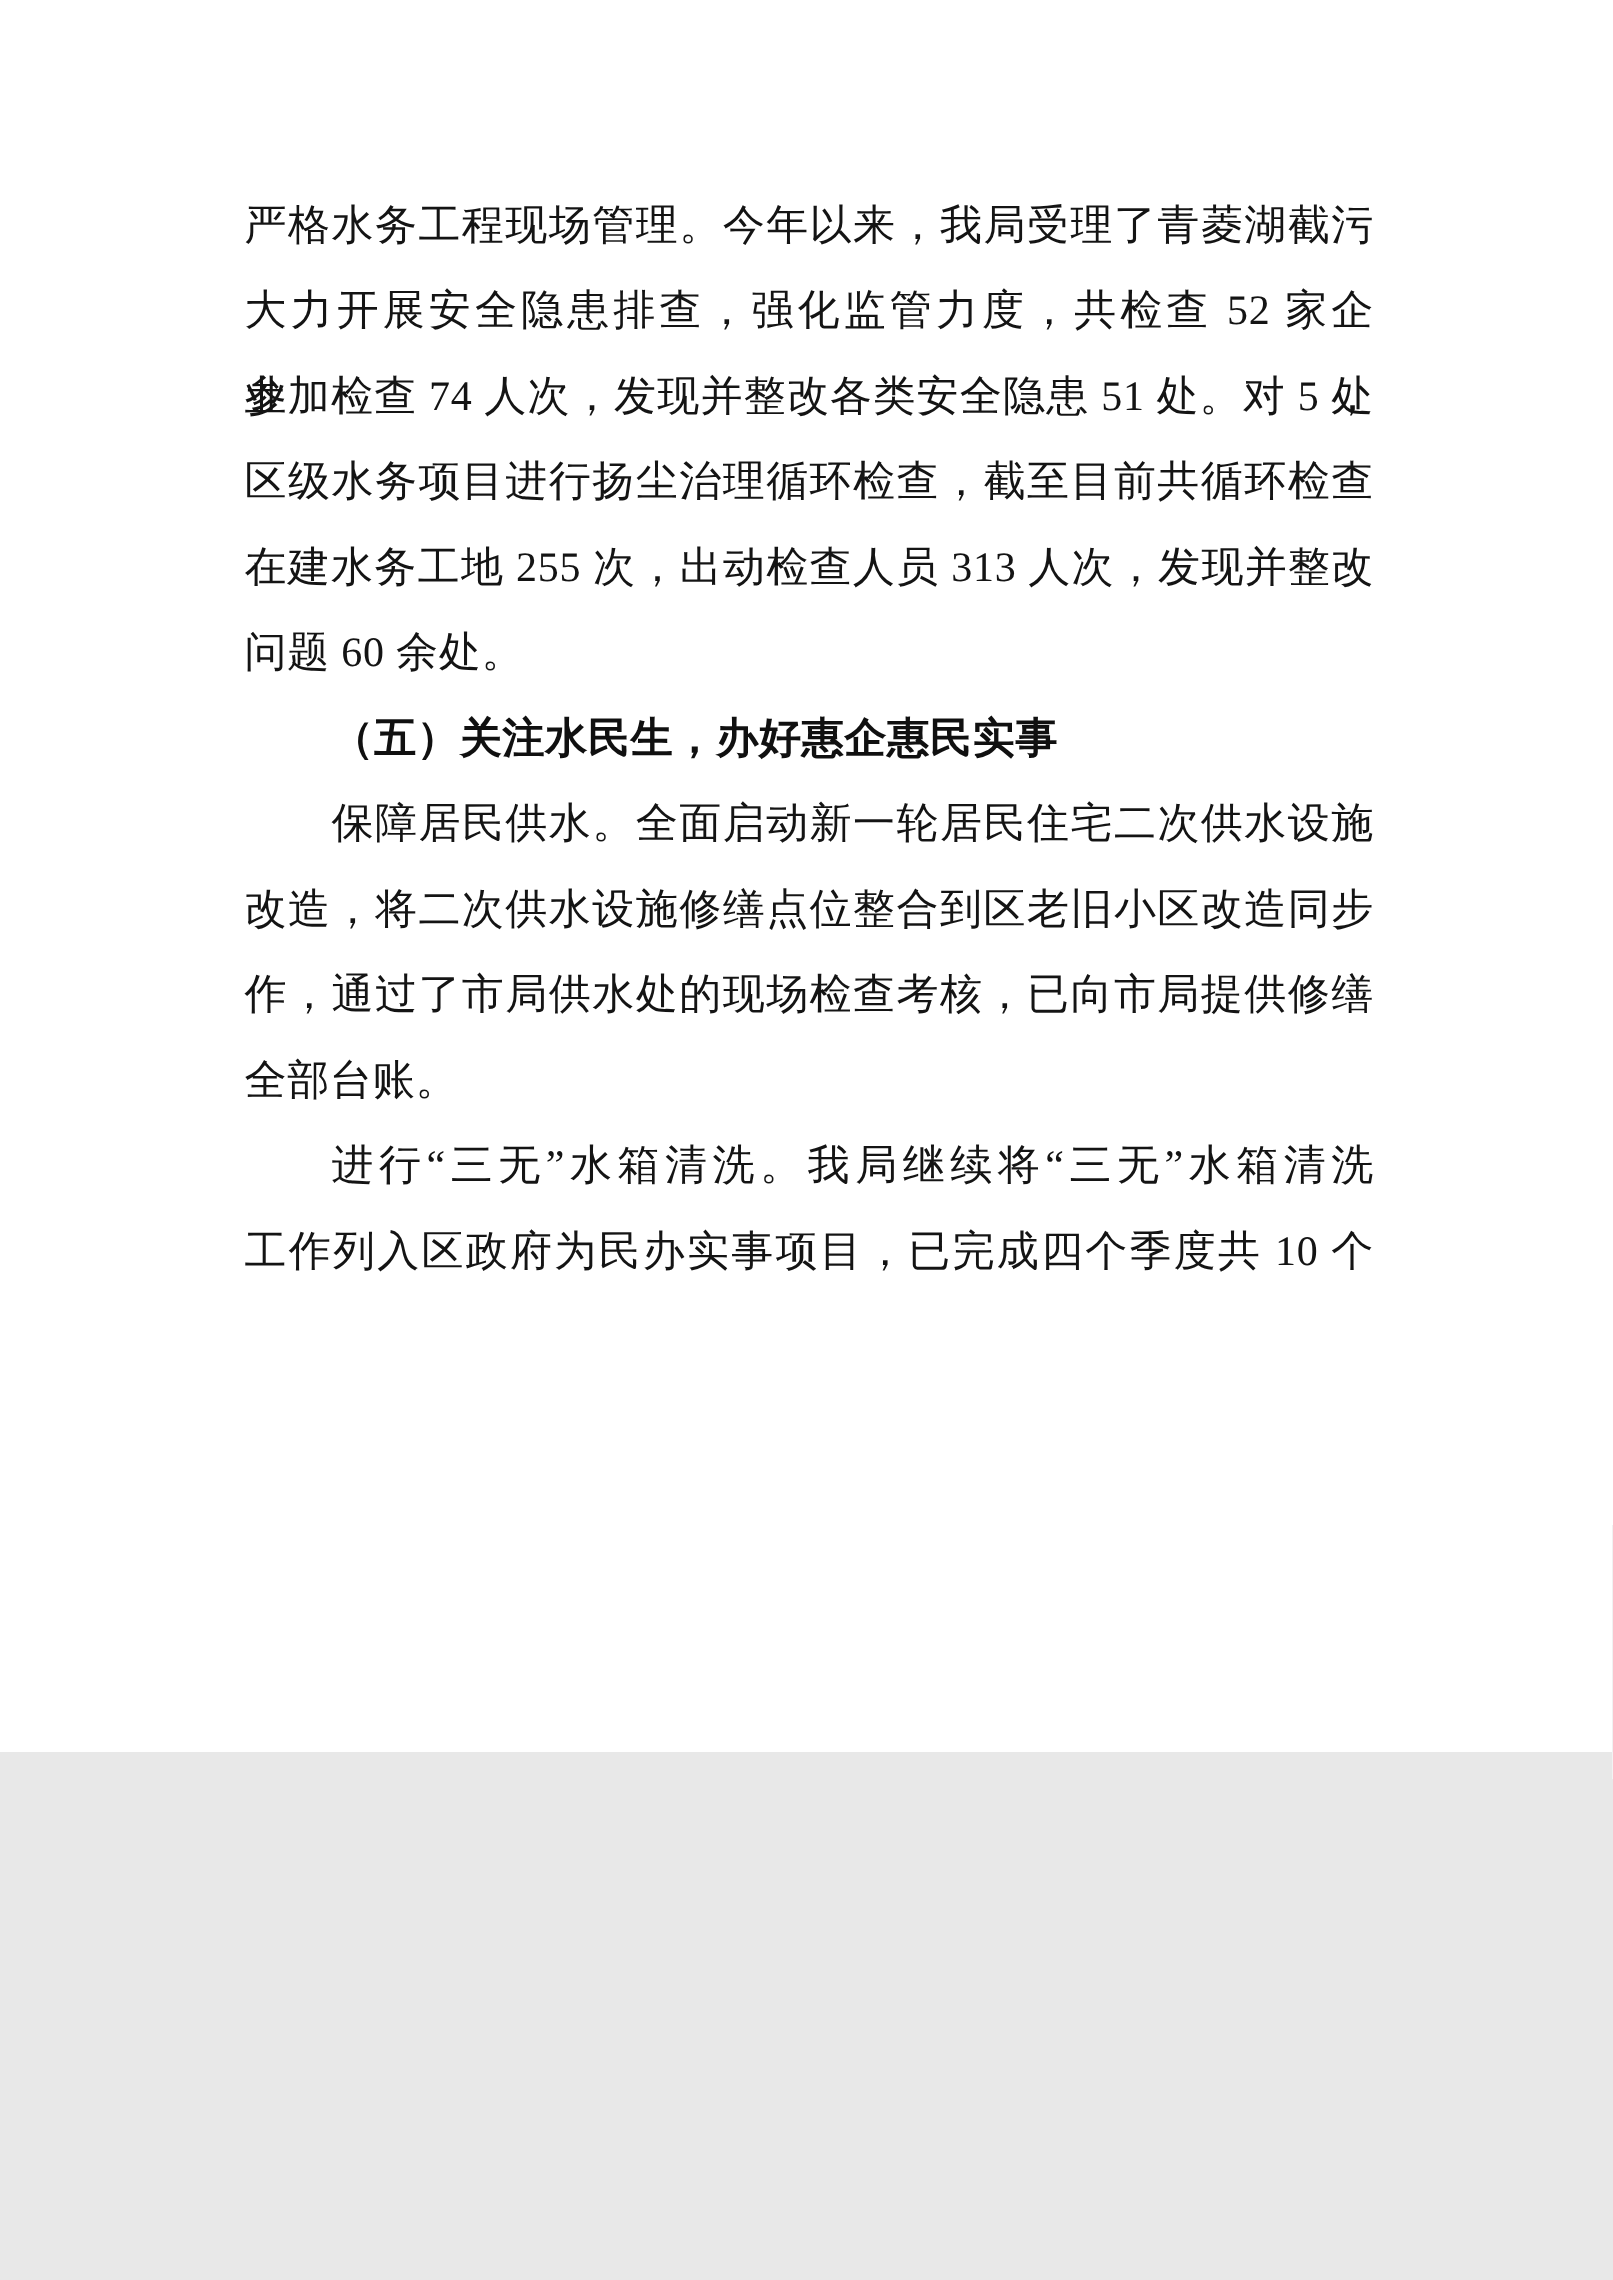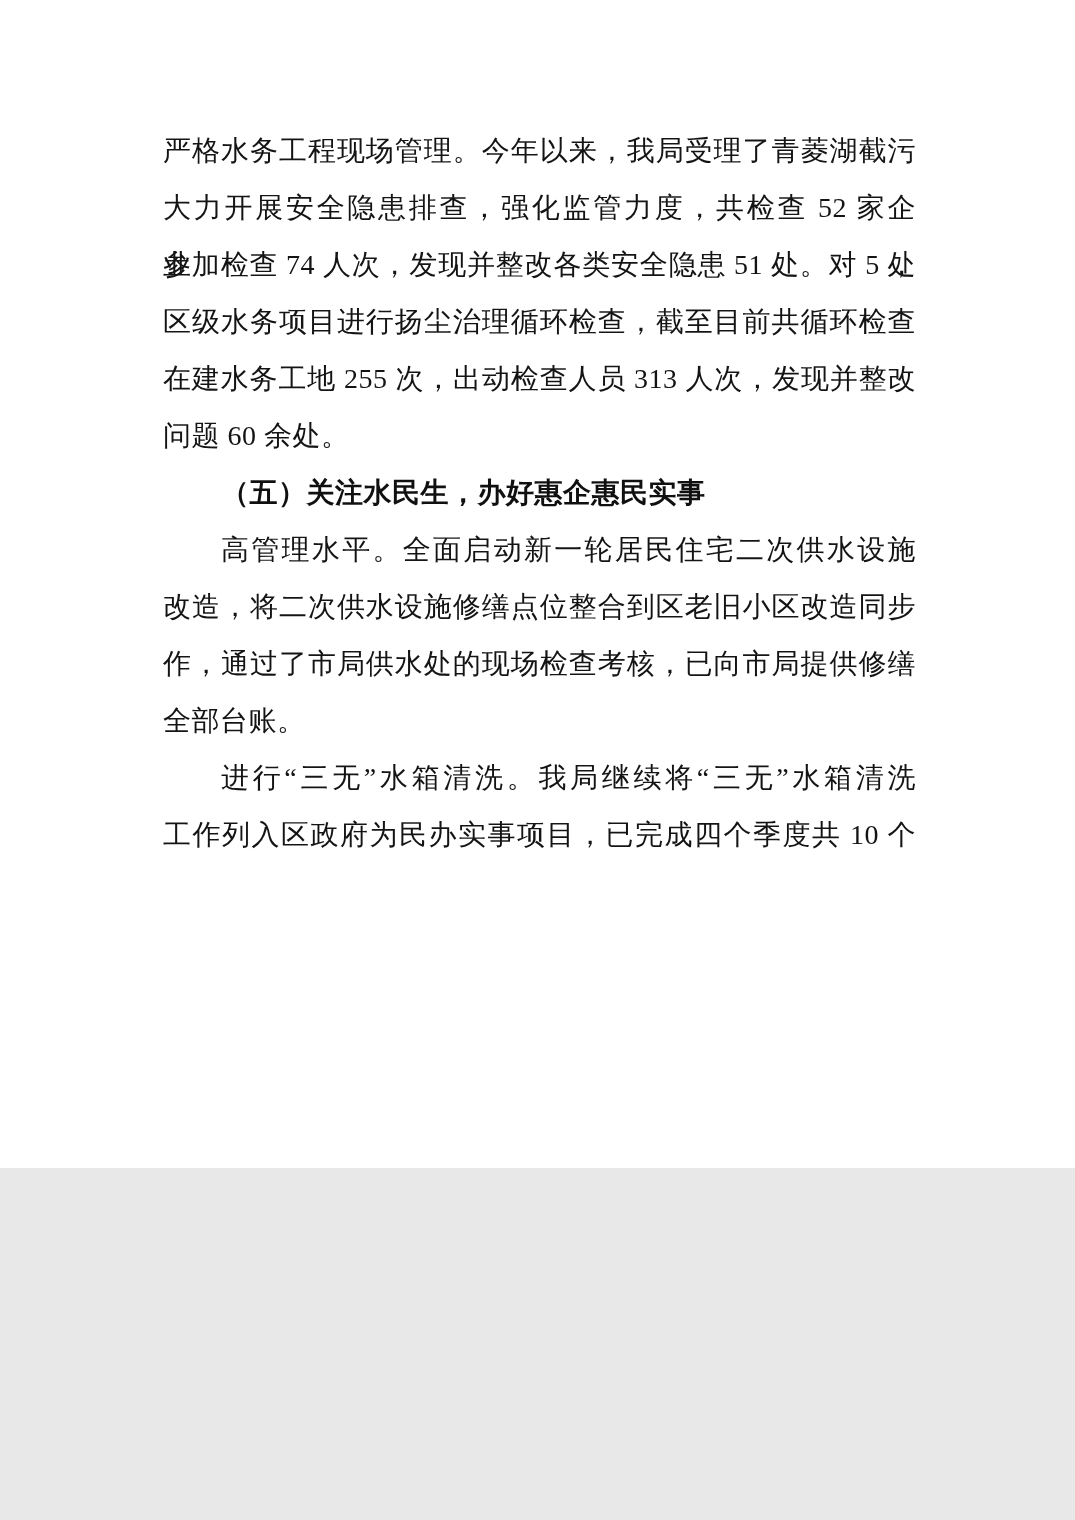--- a/index.html
+++ b/index.html
@@ -62,21 +62,21 @@
         <div class="line">大力开展安全隐患排查，强化监管力度，共检查 52 家企业，</div>
         <div class="line">参加检查 74 人次，发现并整改各类安全隐患 51 处。对 5 处</div>
         <div class="line">区级水务项目进行扬尘治理循环检查，截至目前共循环检查</div>
         <div class="line">在建水务工地 255 次，出动检查人员 313 人次，发现并整改</div>
         <div class="line last">问题 60 余处。</div>
       </div>
       <div class="paragraph heading">
         <div class="line indent last">（五）关注水民生，办好惠企惠民实事</div>
       </div>
       <div class="paragraph body">
-        <div class="line indent">高管理水平。全面启动新一轮居民住宅二次供水设施</div>
+        <div class="line indent">保障居民供水。全面启动新一轮居民住宅二次供水设施</div>
         <div class="line">改造，将二次供水设施修缮点位整合到区老旧小区改造同步</div>
         <div class="line">作，通过了市局供水处的现场检查考核，已向市局提供修缮</div>
         <div class="line last">全部台账。</div>
       </div>
       <div class="paragraph body">
         <div class="line indent">进行“三无”水箱清洗。我局继续将“三无”水箱清洗</div>
         <div class="line">工作列入区政府为民办实事项目，已完成四个季度共 10 个</div>
       </div>
     </div>
   <div class="footer">

